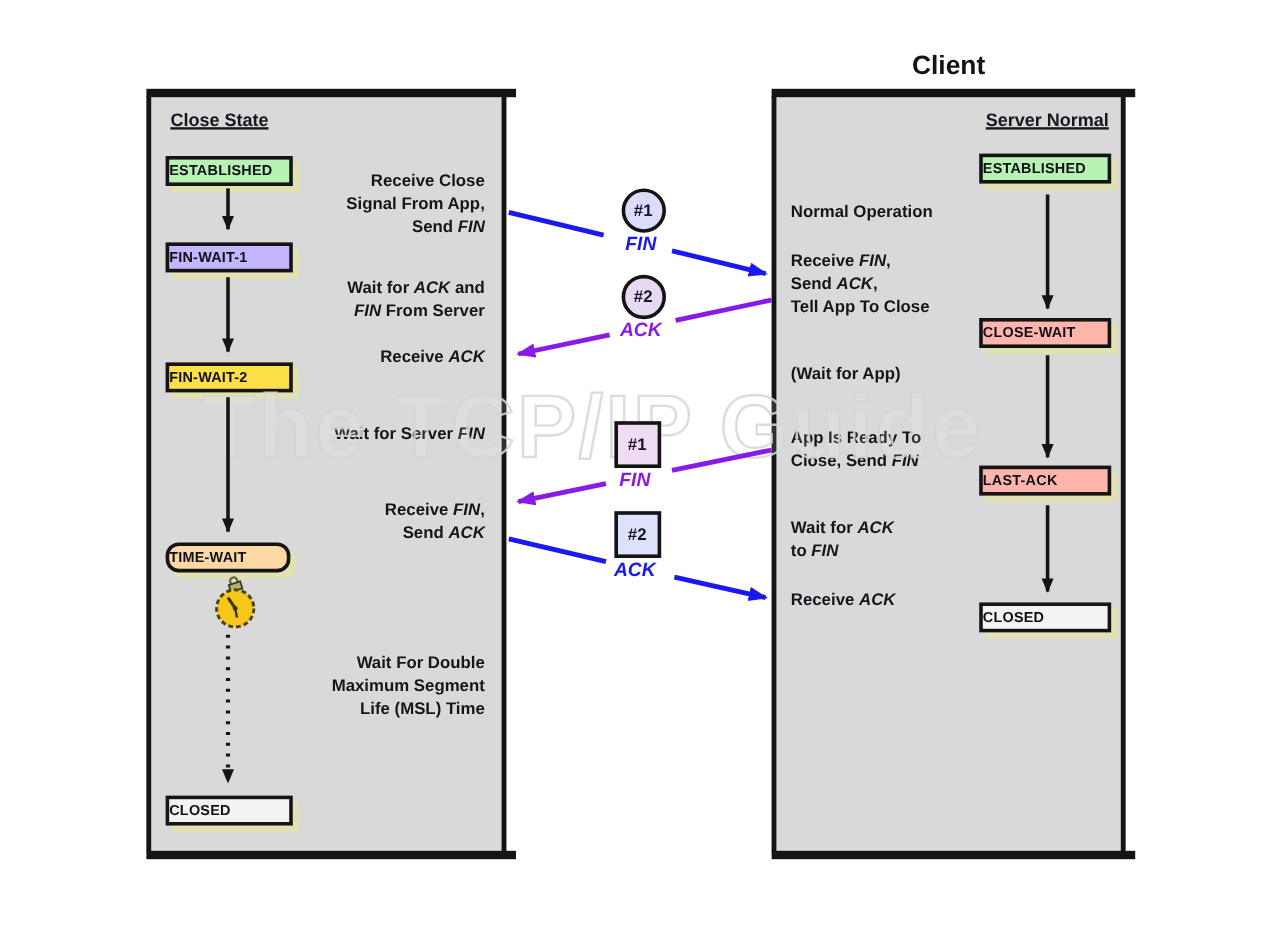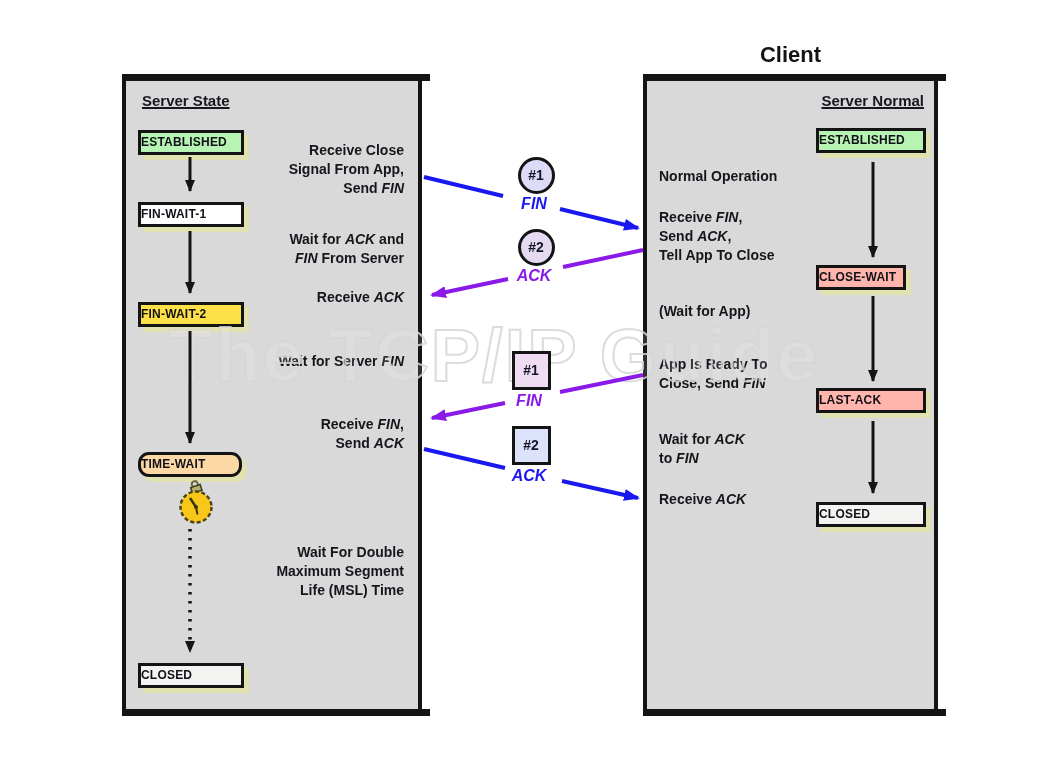--- a/index.html
+++ b/index.html
@@ -57,43 +57,43 @@
   .clock{position:absolute;left:176px;top:478px;z-index:6;}
 </style>
 </head>
 <body>
 
 <div class="canvas">
 
   <div class="title server-title">Client</div>
 
   <div class="panel client-panel">
-    <div class="state-header hleft">Server State</div>
+    <div class="state-header hleft">Close State</div>
     <div id="client-states">
         <div class="state-box" style="top: 50px; left: 12px; width: 106px; background: rgb(183, 243, 178);">ESTABLISHED</div>
-        <div class="state-box" style="top: 122px; left: 12px; width: 106px; background: #ffffff;">FIN-WAIT-1</div>
+        <div class="state-box" style="top: 122px; left: 12px; width: 106px; background: #c4b5fd;">FIN-WAIT-1</div>
         <div class="state-box" style="top: 222px; left: 12px; width: 106px; background: #fde047;">FIN-WAIT-2</div>
         <div class="state-box" style="top: 372px; left: 12px; width: 104px; background: rgb(252, 216, 164); border-radius: 11px;">TIME-WAIT</div>
         <div class="state-box" style="top: 583px; left: 12px; width: 106px; background: rgb(243, 243, 241);">CLOSED</div>
       </div>
     <div id="client-annos">
         <div class="anno aright" style="top: 61px;">Receive Close<br>Signal From App,<br>Send <i>FIN</i></div>
         <div class="anno aright" style="top: 150px;">Wait for <i>ACK</i> and<br><i>FIN</i> From Server</div>
         <div class="anno aright" style="top: 208px;">Receive <i>ACK</i></div>
         <div class="anno aright" style="top: 272px;">Wait for Server <i>FIN</i></div>
         <div class="anno aright" style="top: 335px;">Receive <i>FIN</i>,<br>Send <i>ACK</i></div>
         <div class="anno aright" style="top: 463px;">Wait For Double<br>Maximum Segment<br>Life (MSL) Time</div>
       </div>
   </div>
 
   <div class="panel server-panel">
     <div class="state-header hright">Server Normal</div>
     <div id="server-states">
         <div class="state-box" style="top: 48px; left: 169px; width: 110px; background: rgb(183, 243, 178);">ESTABLISHED</div>
-        <div class="state-box" style="top: 185px; left: 169px; width: 90px; background: rgb(255, 180, 172);">CLOSE-WAIT</div>
+        <div class="state-box" style="top: 185px; left: 169px; width: 110px; background: rgb(255, 180, 172);">CLOSE-WAIT</div>
         <div class="state-box" style="top: 308px; left: 169px; width: 110px; background: rgb(255, 180, 172);">LAST-ACK</div>
         <div class="state-box" style="top: 422px; left: 169px; width: 110px; background: rgb(243, 243, 241);">CLOSED</div>
       </div>
     <div id="server-annos">
         <div class="anno aleft" style="top: 87px;">Normal Operation</div>
         <div class="anno aleft" style="top: 128px;">Receive <i>FIN</i>,<br>Send <i>ACK</i>,<br>Tell App To Close</div>
         <div class="anno aleft" style="top: 222px;">(Wait for App)</div>
         <div class="anno aleft" style="top: 275px;">App Is Ready To<br>Close, Send <i>FIN</i></div>
         <div class="anno aleft" style="top: 350px;">Wait for <i>ACK</i><br>to <i>FIN</i></div>
         <div class="anno aleft" style="top: 410px;">Receive <i>ACK</i></div>

